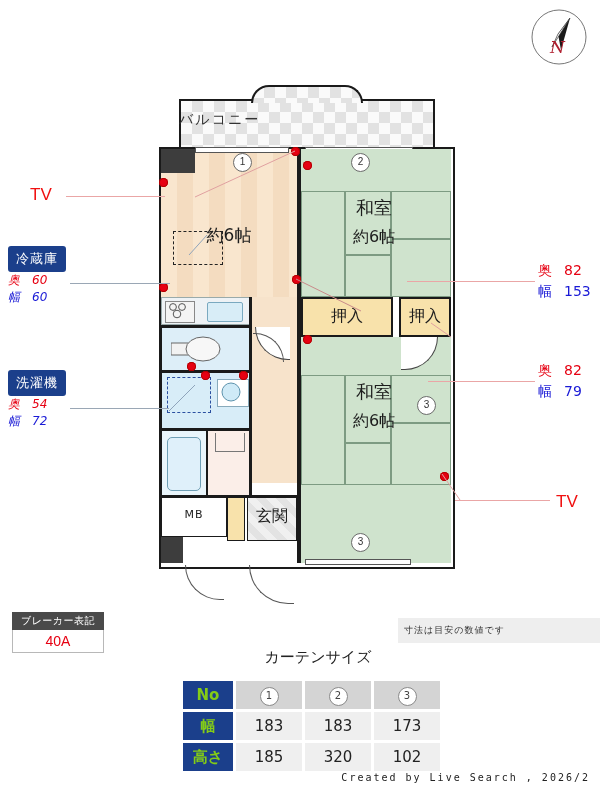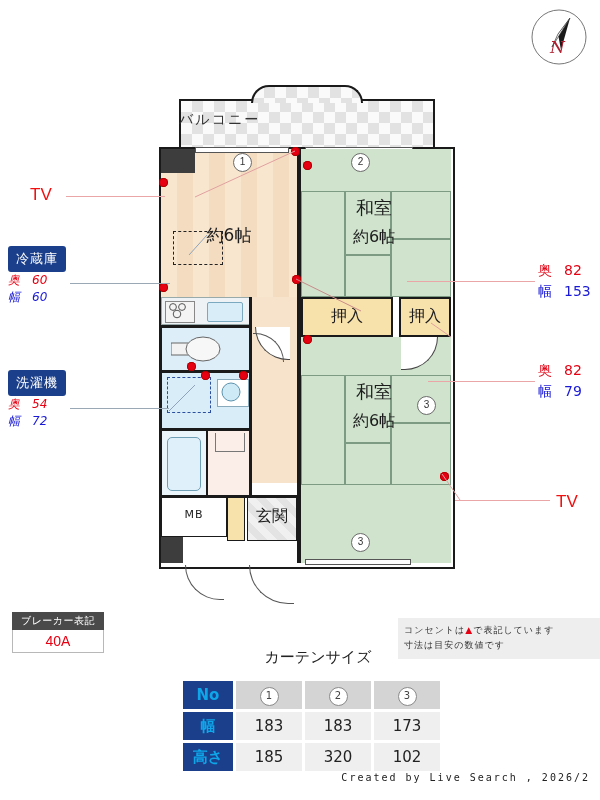--- a/index.html
+++ b/index.html
@@ -70,21 +70,21 @@
                font-family:"DejaVu Sans","Liberation Sans",sans-serif;}
   #breaker .bv{border:1px solid #b8b8b8;border-top:none;background:#fff;
                color:#e60012;font-size:14px;text-align:center;padding:3px 0;}
 
   
   #curtain-title{left:0;top:648px;width:600px;text-align:center;font-size:15px;
                  font-family:"DejaVu Sans","Liberation Sans",sans-serif;color:#222;padding-left:18px;}
   #curtain{left:180px;top:678px;border-collapse:separate;border-spacing:3px;}
   #curtain td{width:64px;height:26px;text-align:center;font-size:15px;
               font-family:"DejaVu Sans","Liberation Sans",sans-serif;}
-  #curtain td.hd{background:#1b3f8b;color:#0ea5e9;font-weight:bold;width:48px;}
+  #curtain td.hd{background:#1b3f8b;color:#84cc16;font-weight:bold;width:48px;}
   #curtain td.nc{background:#d4d4d4;color:#444;}
   #curtain td.val{background:#efefef;color:#222;}
   .tnum{display:inline-block;width:17px;height:17px;line-height:16px;
         border-radius:50%;background:#fff;border:1px solid #8a8a8a;font-size:10px;}
 
   
   #note{left:398px;top:618px;width:190px;background:#eeeeee;padding:5px 6px;
         font-size:9px;line-height:1.7;color:#333;letter-spacing:1px;
         font-family:"DejaVu Sans","Liberation Sans",sans-serif;}
   #note .tri{color:#e60012;}
@@ -299,17 +299,16 @@
   <tr>
     <td class="hd">高さ</td>
     <td class="val">185</td>
     <td class="val">320</td>
     <td class="val">102</td>
   </tr>
 </tbody>
   </table>
 
 <div class="abs" id="note">
-  <div><span>コンセントは</span><span class="tri">▲</span><span>で表記しています</span></div>
   <div>寸法は目安の数値です</div>
 </div>
 
 <div class="abs" id="footer">Created by Live Search , 2026/2</div>
 
 </body></html>

